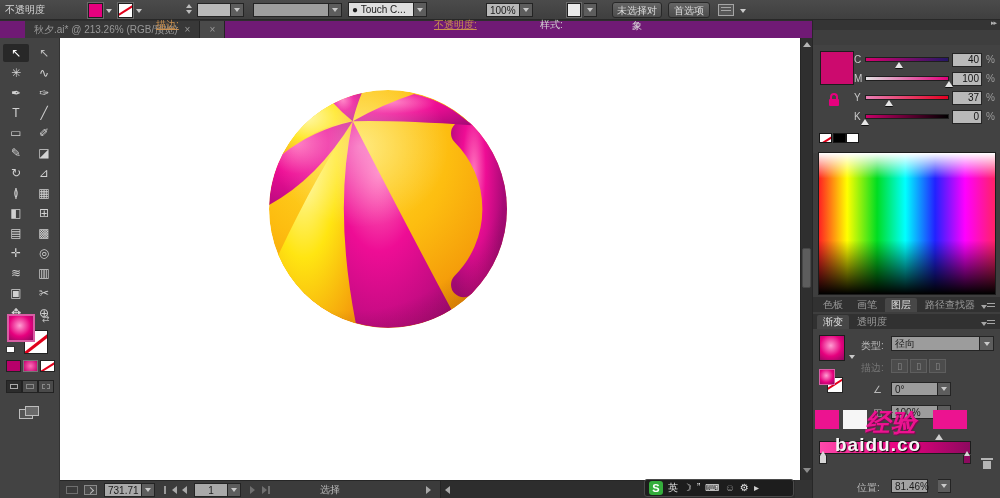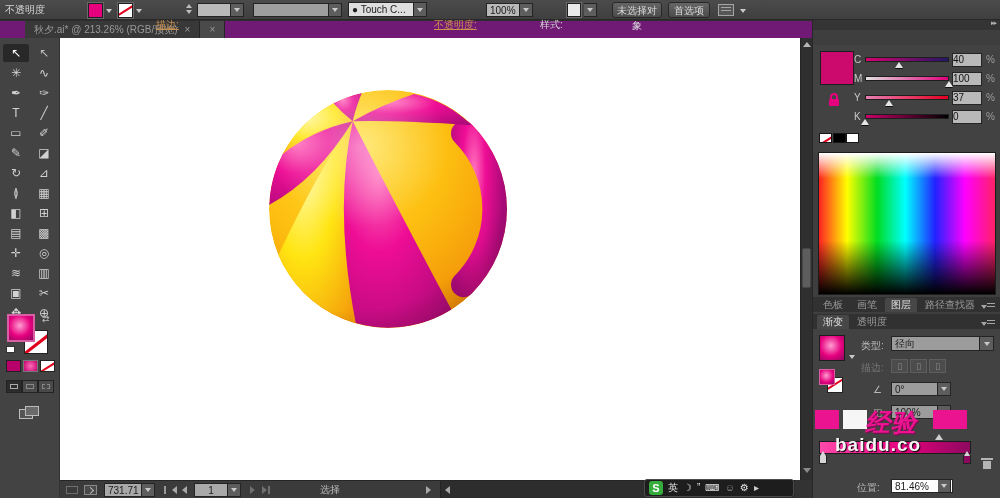--- a/index.html
+++ b/index.html
@@ -60,21 +60,21 @@
 
   .crow{position:absolute;left:41px;width:146px;height:16px}
   .clab{position:absolute;left:0;top:1px;color:#c8c8c8;font-size:10px}
   .trkwrap{position:absolute;left:11px;top:0;width:84px;height:16px}
   .trk{position:absolute;left:0;top:4px;width:84px;height:5px;border:1px solid #1e1e1e}
   .trk.c{background:linear-gradient(to right,#d6006f,#231766)}
   .trk.m{background:linear-gradient(to right,#e2e2e2,#e0007a)}
   .trk.y{background:linear-gradient(to right,#e87fb4,#e30020)}
   .trk.k{background:linear-gradient(to right,#c70068,#000)}
   .thm{position:absolute;top:9px;width:0;height:0;border-left:4px solid transparent;border-right:4px solid transparent;border-bottom:6px solid #e6e6e6;filter:drop-shadow(0 1px 0 #111)}
-  .cval{position:absolute;left:98px;top:0;width:30px;height:14px;background:#b9b9b9;border:1px solid #242424;color:#141414;font-size:10px;line-height:12px;text-align:left;padding-right:2px}
+  .cval{position:absolute;left:98px;top:0;width:30px;height:14px;background:#b9b9b9;border:1px solid #242424;color:#141414;font-size:10px;line-height:12px;text-align:right;padding-right:2px}
   .cpct{position:absolute;left:132px;top:1px;color:#9d9d9d;font-size:10px}
 
   .mini-swatch{position:absolute;width:13px;height:10px;border:1px solid #161616}
   .none-slash{position:relative;background:#fff;overflow:hidden}
   .none-slash:before{content:"";position:absolute;left:-2px;top:4px;width:22px;height:2px;background:#e0001b;transform:rotate(-32deg)}
 
   #spectrum{position:absolute;left:5px;top:127px;width:178px;height:143px;border:1px solid #1c1c1c;
     background:
       linear-gradient(to bottom,#ffffff 0%,rgba(255,255,255,0) 18%,rgba(0,0,0,0) 62%,#000000 100%),
       linear-gradient(to right,#ff2222 0%,#ffff00 16%,#00dd22 33%,#00ffff 49%,#2222ff 66%,#ff00ff 83%,#ff2266 100%)}
@@ -460,21 +460,21 @@
       <div id="gradbar"></div>
       <div class="gstop" style="left:6px"></div>
       <div class="gstop" style="left:150px;background:#8d095f"></div>
       <div class="gmid" style="left:122px"></div>
       <div class="abs trash" style="left:168px;top:112px">
           <div class="lid"></div>
           <div class="can"></div>
         </div>
 
       <span class="abs g-lab" style="left:44px;top:152px">位置:</span>
-      <div class="abs fld" style="left:78px;top:150px;width:62px;height:14px;background:#ffffff">81.46%</div>
+      <div class="abs fld" style="left:78px;top:150px;width:37px;height:14px;background:#a3a3a3">81.46%</div>
       <div class="abs ddbtn" style="left:125px;top:150px;width:13px;height:14px">
           <span class="ddtri"></span>
         </div>
     </div>
 
     <div id="watermark">
       <div class="wm-block" style="left:2px"></div>
       <div class="wm-block" style="left:30px;background:#f6f6f6"></div>
       <span class="wm1" style="left:52px">经验</span>
       <div class="wm-block" style="left:120px;width:34px"></div>

